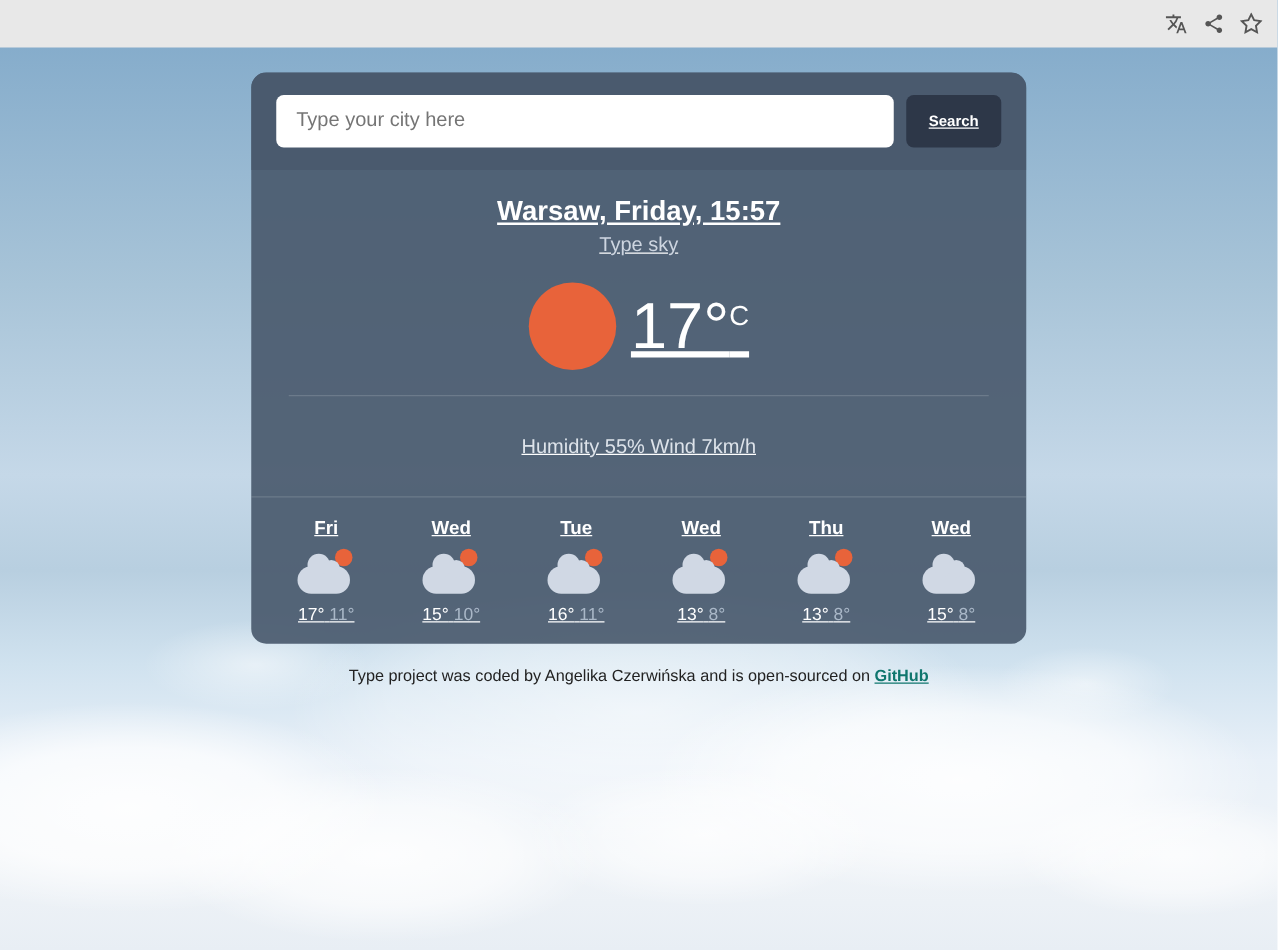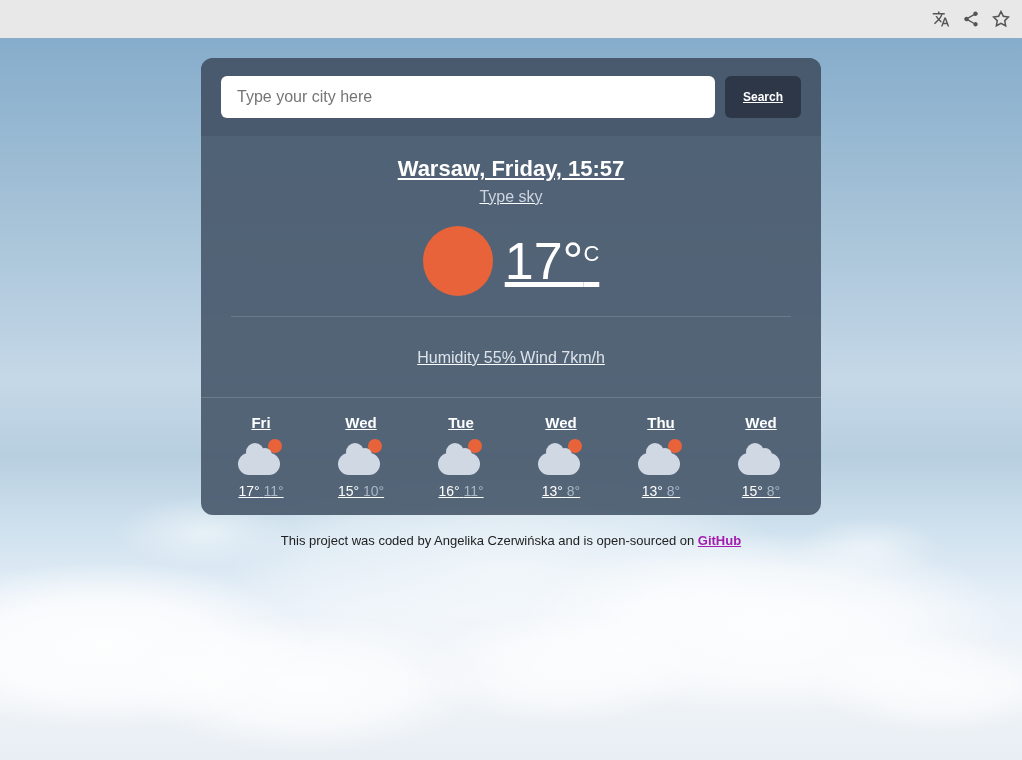--- a/index.html
+++ b/index.html
@@ -238,21 +238,21 @@
     
     .footer {
       margin-top: 16px;
       text-align: center;
       font-size: 13px;
       color: #222;
       line-height: 1.6;
     }
 
     .footer a {
-      color: #a21caf;
+      color: #0f766e;
       text-decoration: underline;
       font-weight: 600;
     }
   </style>
 </head>
 <body>
 
 <div class="browser-chrome">
   <div class="chrome-icon">
     <svg width="18" height="18" viewBox="0 0 24 24" fill="#555">
@@ -368,17 +368,17 @@
           <span class="temp-high">15°</span>
           <span class="temp-low">8°</span>
         </div>
       </div>
 
     </div>
   </div>
 
   <div class="footer">
     <div>
-      <span>This project was coded by Angelika Czerwińska and is open-sourced on </span><a href="#">GitHub</a>
+      <span>Type project was coded by Angelika Czerwińska and is open-sourced on </span><a href="#">GitHub</a>
     </div>
   </div>
 
 </div>
 
 </body></html>

